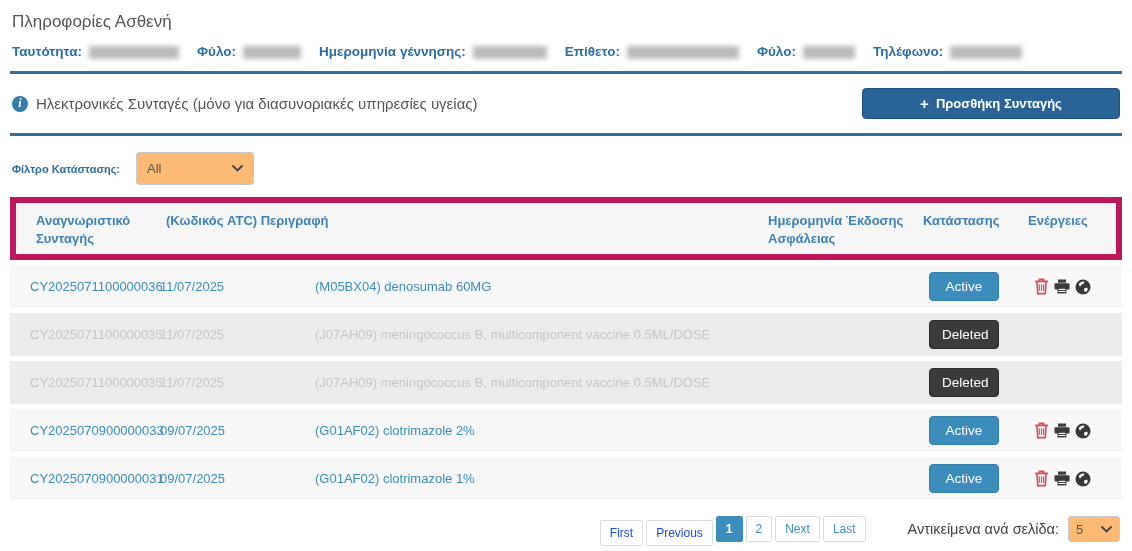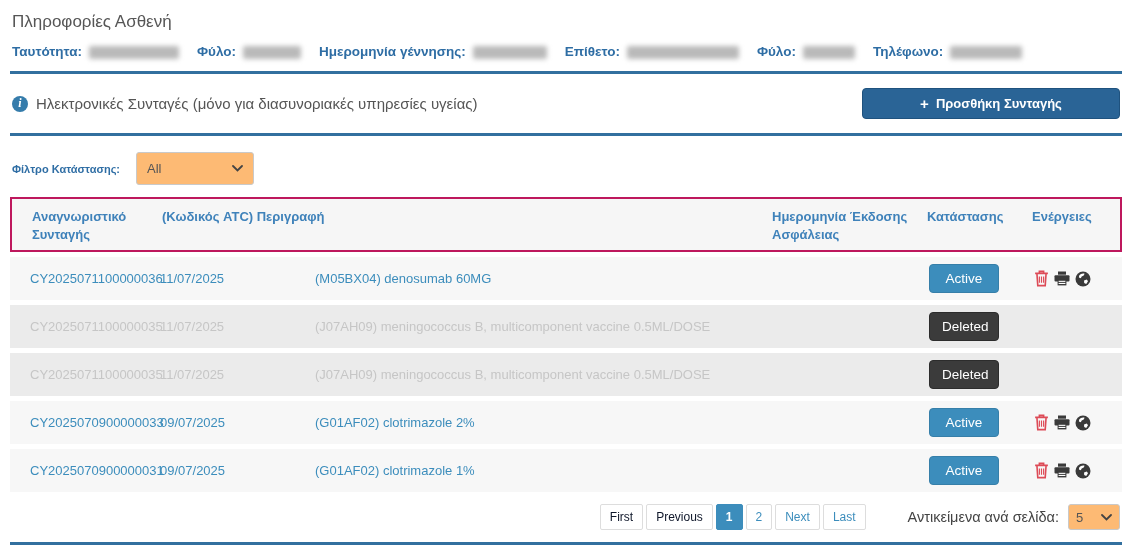--- a/index.html
+++ b/index.html
@@ -32,21 +32,21 @@
   .add-btn .plus { font-weight:bold; font-size:15px; line-height:1; }
 
   .filter-row { display:flex; align-items:center; gap:16px; padding:16px 2px 12px; }
   .filter-label { color:#2e6da4; font-weight:bold; font-size:11px; }
   .select { border:1px solid #c9c9c9; border-radius:3px; height:33px; background:#fdba74; cursor:pointer;
     display:inline-flex; align-items:center; justify-content:space-between; padding:0 10px; font-size:13px; color:#555; }
   .select.filter { width:118px; }
   .select.small { width:52px; height:26px; padding:0 7px; }
   .chev { width:11px; height:7px; }
 
-  .thead { display:flex; align-items:flex-start; background:#f6f6f6; border:2px solid #be185d;
+  .thead { display:flex; align-items:flex-start; background:#f6f6f6; border:6px solid #be185d;
     color:#3f82ba; font-weight:bold; font-size:13px; padding:9px 0 7px; min-height:52px; line-height:1.35; }
   .cell { padding-right:8px; }
   .c-id { width:150px; padding-left:20px; }
   .c-date { width:155px; }
   .c-desc { flex:1; }
   .c-status { width:105px; }
   .c-actions { width:88px; }
 
   .trow { display:flex; align-items:center; background:#f7f7f7; min-height:43px; margin-top:5px;
     font-size:13px; color:#3c8dbc; }
@@ -56,21 +56,21 @@
   .icon-btn { background:none; border:none; padding:0; cursor:pointer; display:inline-flex; align-items:center; }
 
   .trow.deleted { background:#ebebeb; color:#c6c6c6; }
   .trow.deleted .status-btn { background:#3b3b3b; border-color:#2c2c2c; }
   .trow.deleted .c-actions { visibility:hidden; }
 
   .pager-row { display:flex; align-items:center; justify-content:flex-end; gap:42px; padding:12px 2px 0; }
   .pager { display:flex; align-items:center; }
   .pbtn { border:1px solid #ddd; background:#fff; color:#3c8dbc; font-size:12px; padding:5px 9px;
     margin-left:3px; cursor:pointer; font-family:inherit; border-radius:2px; }
-  .pbtn.muted { color:#0f172a; }
+  .pbtn.muted { color:#1d4ed8;margin-top:8px; }
   .pbtn.active { background:#3c8dbc; border-color:#3c8dbc; color:#fff; font-weight:bold; }
   .page-size { display:flex; align-items:center; gap:9px; font-size:14.5px; color:#444; }
 
   hr.blue.bottom { margin-top:12px; }
 </style>
 </head>
 <body>
 
 <div class="wrap">
 

